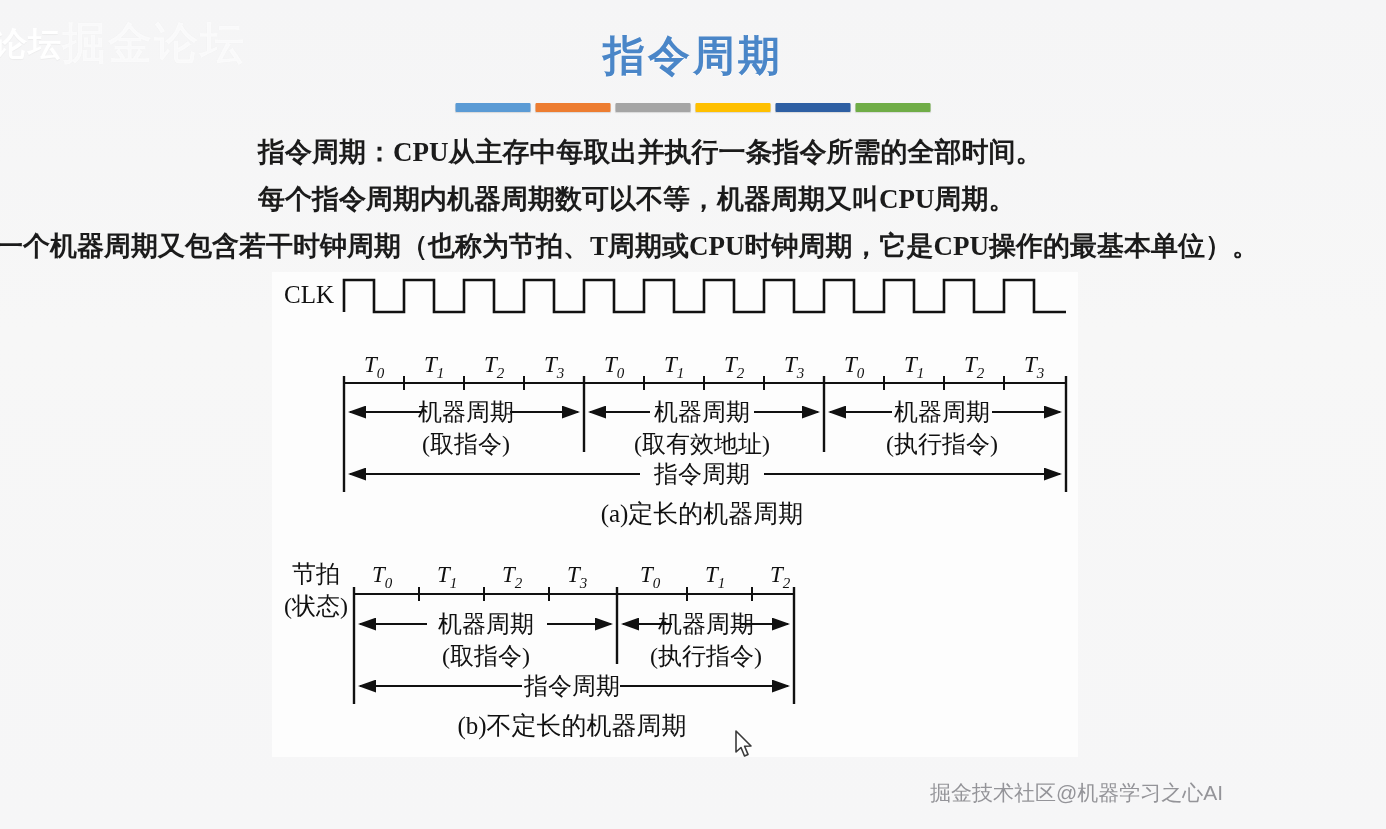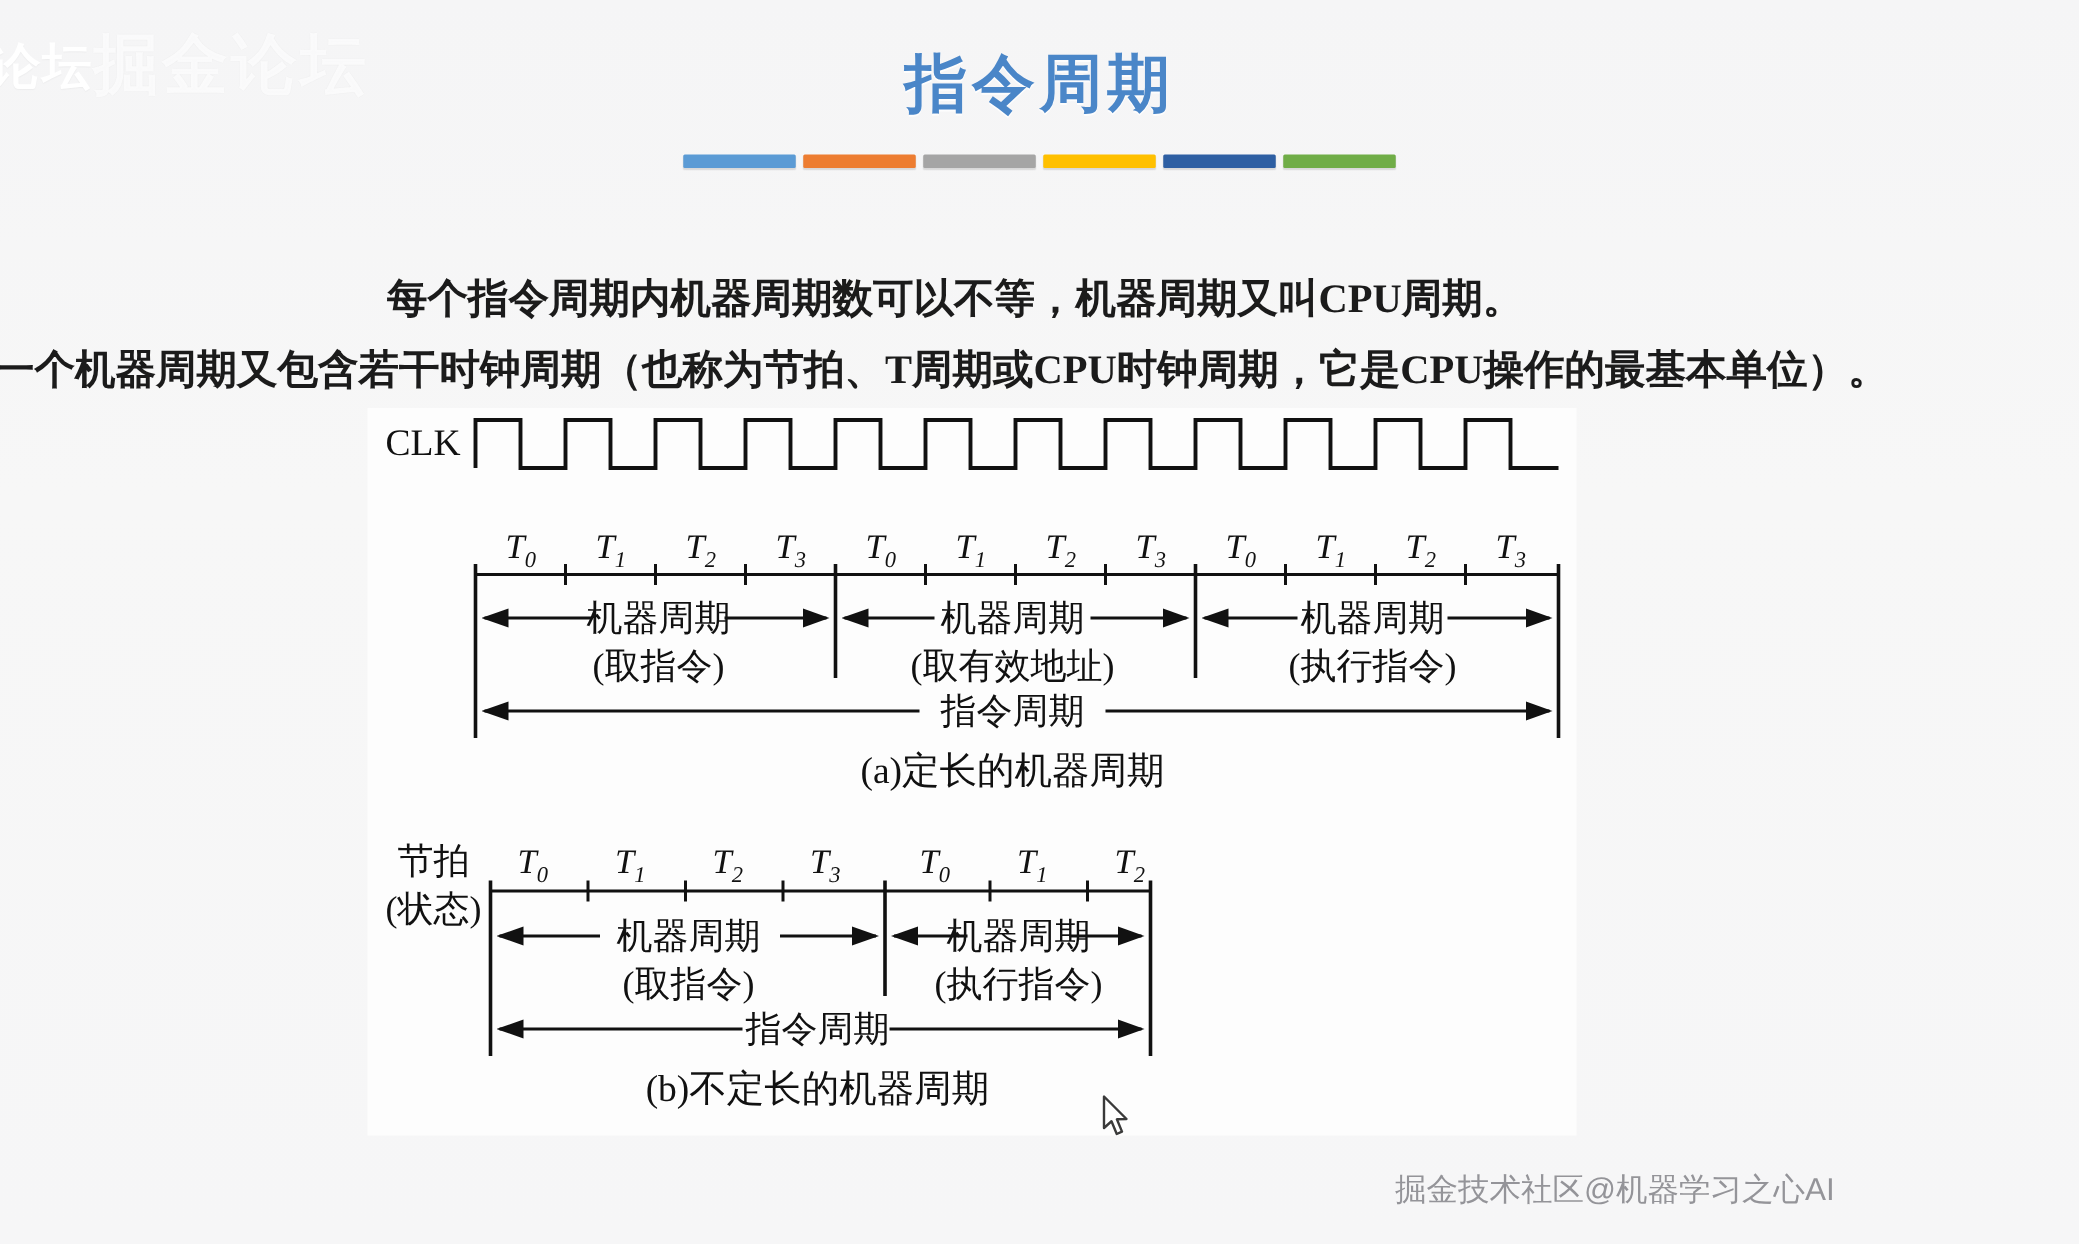--- a/index.html
+++ b/index.html
@@ -95,21 +95,21 @@
     white-space: nowrap;
     letter-spacing: 0px;
   }
   .para.p1 { left: 258px; top: 134px; }
   .para.p2 { left: 258px; top: 181px; }
   .para.p3 { left: -4px;  top: 228px; }
 
   
   .figure {
     position: absolute;
-    left: 245px;
+    left: 272px;
     top: 272px;
     width: 806px;
     height: 485px;
     background: #fdfdfd;
     text-align: right;
   }
   .fig-inner { position: absolute; inset: 0; }
 
   svg.diagram { position: absolute; left: 0; top: 0; }
 
@@ -139,20 +139,21 @@
 
   <div class="rule">
     <i style="background:#5b9bd5"></i>
     <i style="background:#ed7d31"></i>
     <i style="background:#a5a5a5"></i>
     <i style="background:#ffc000"></i>
     <i style="background:#2e5fa3"></i>
     <i style="background:#70ad47"></i>
   </div>
 
+  <div class="para p1">指令周期：CPU从主存中每取出并执行一条指令所需的全部时间。</div>
   <div class="para p2">每个指令周期内机器周期数可以不等，机器周期又叫CPU周期。</div>
   <div class="para p3">一个机器周期又包含若干时钟周期（也称为节拍、T周期或CPU时钟周期，它是CPU操作的最基本单位）。</div>
 
   <div class="figure">
     <div class="fig-inner">
       <svg class="diagram" width="806" height="485" viewBox="0 0 806 485">
         <defs>
           <marker id="ah" markerWidth="9" markerHeight="9" refX="8" refY="3.2" orient="auto">
             <path d="M0,0 L9,3.2 L0,6.4 z" fill="#111"></path>
           </marker>

